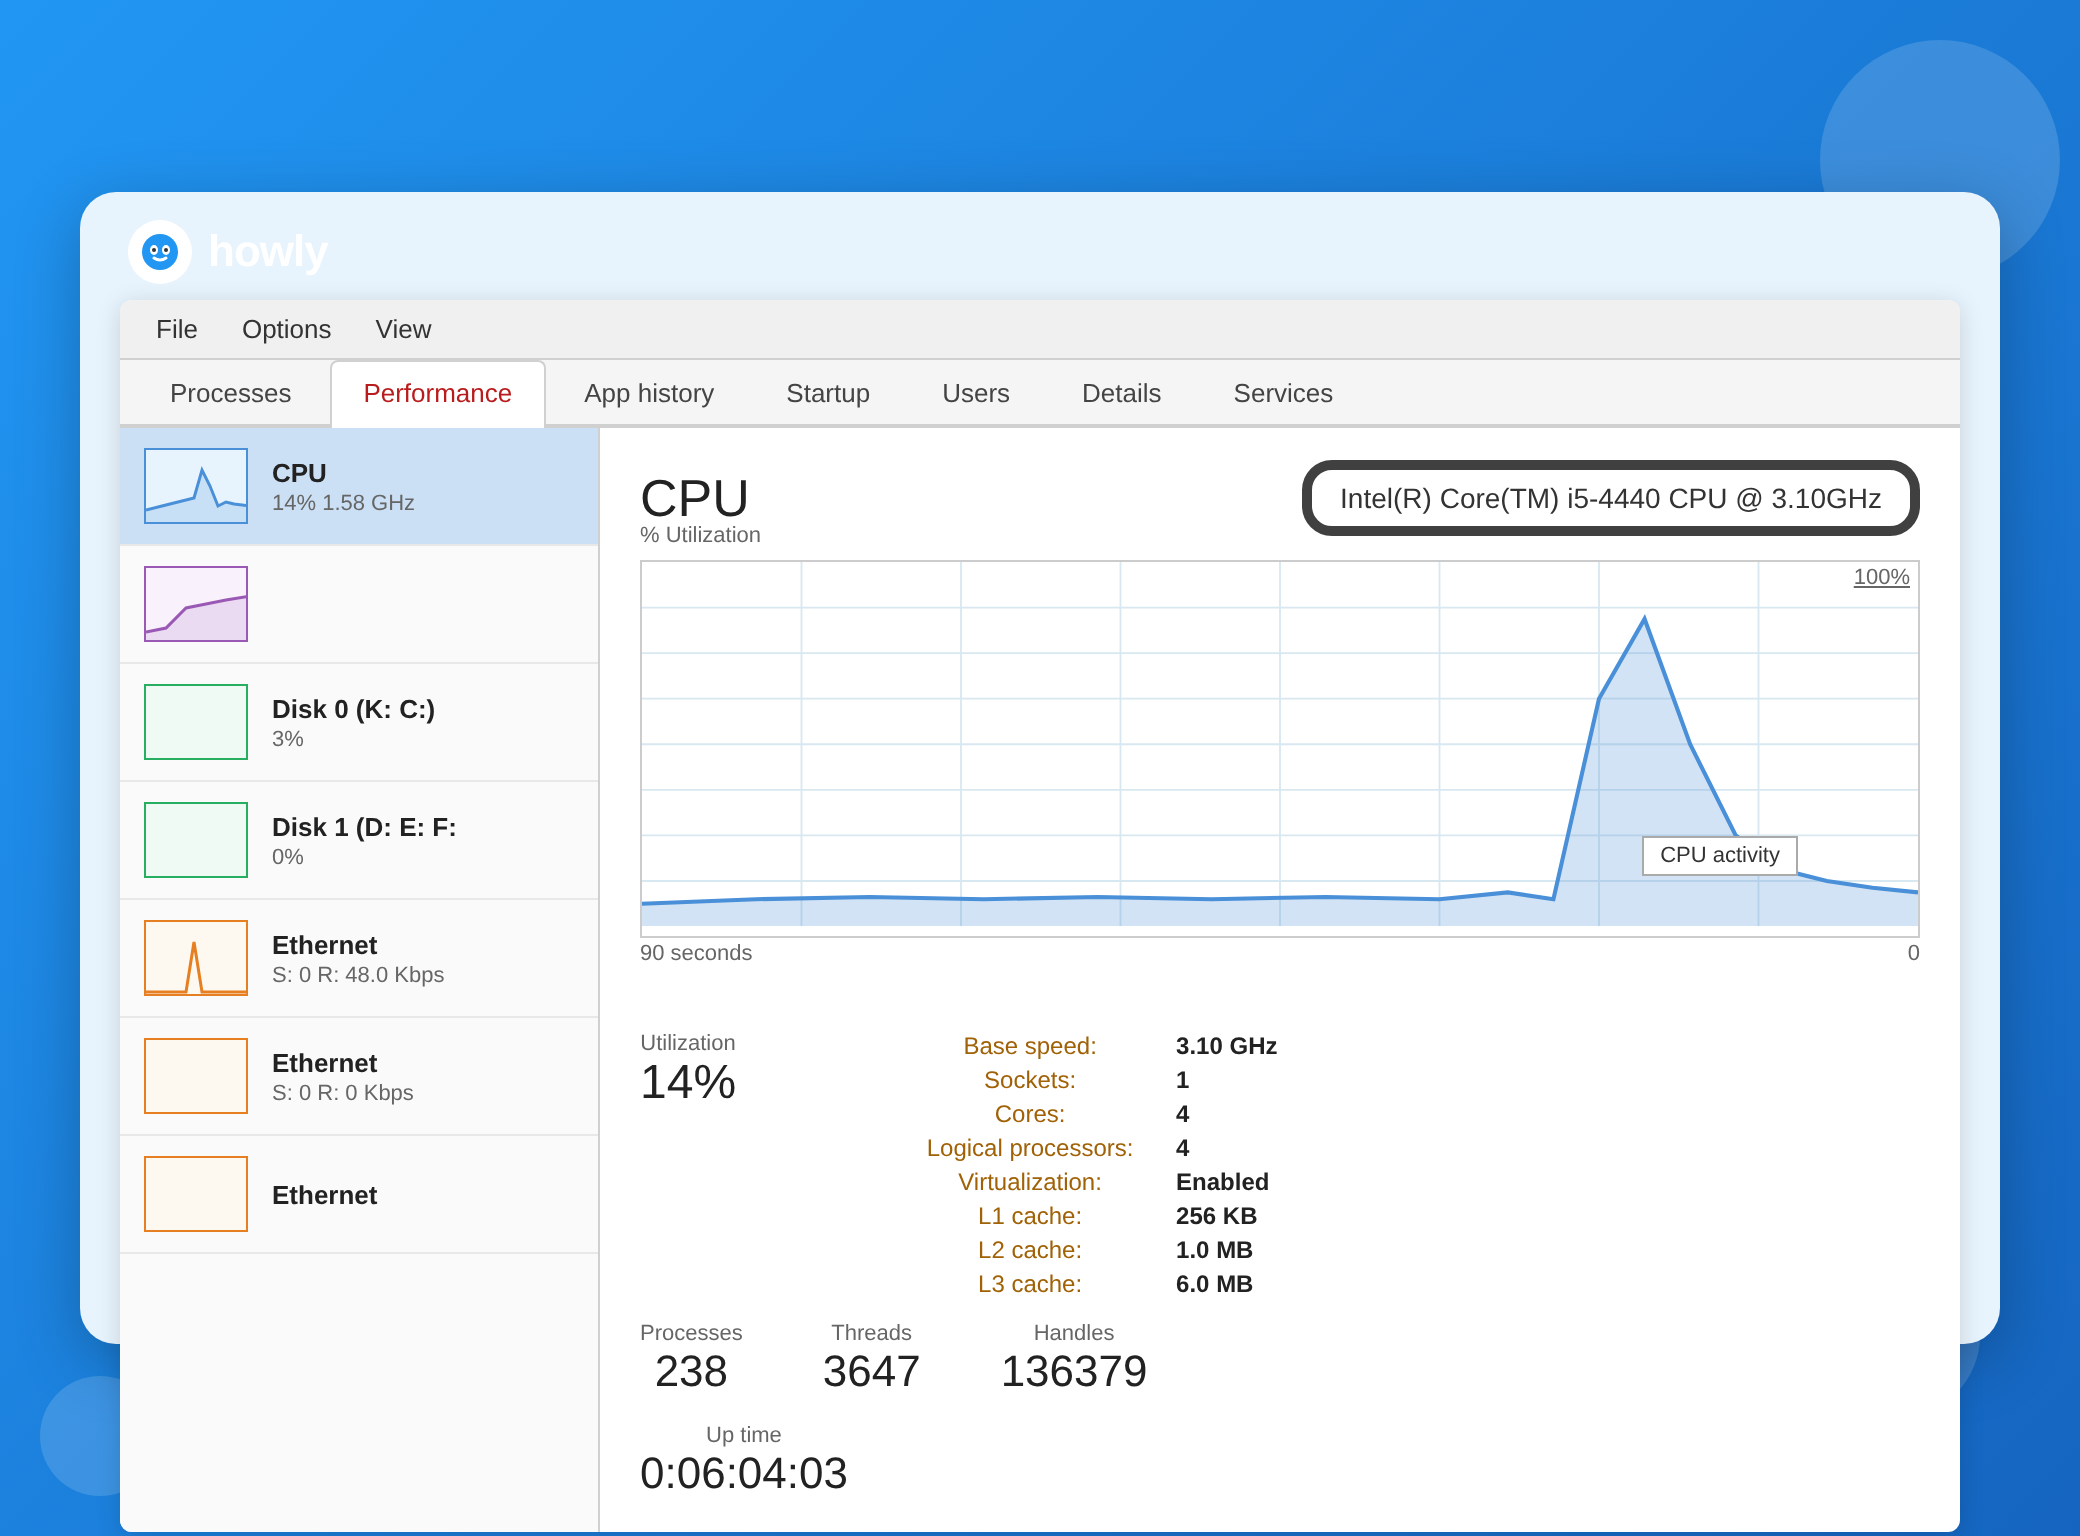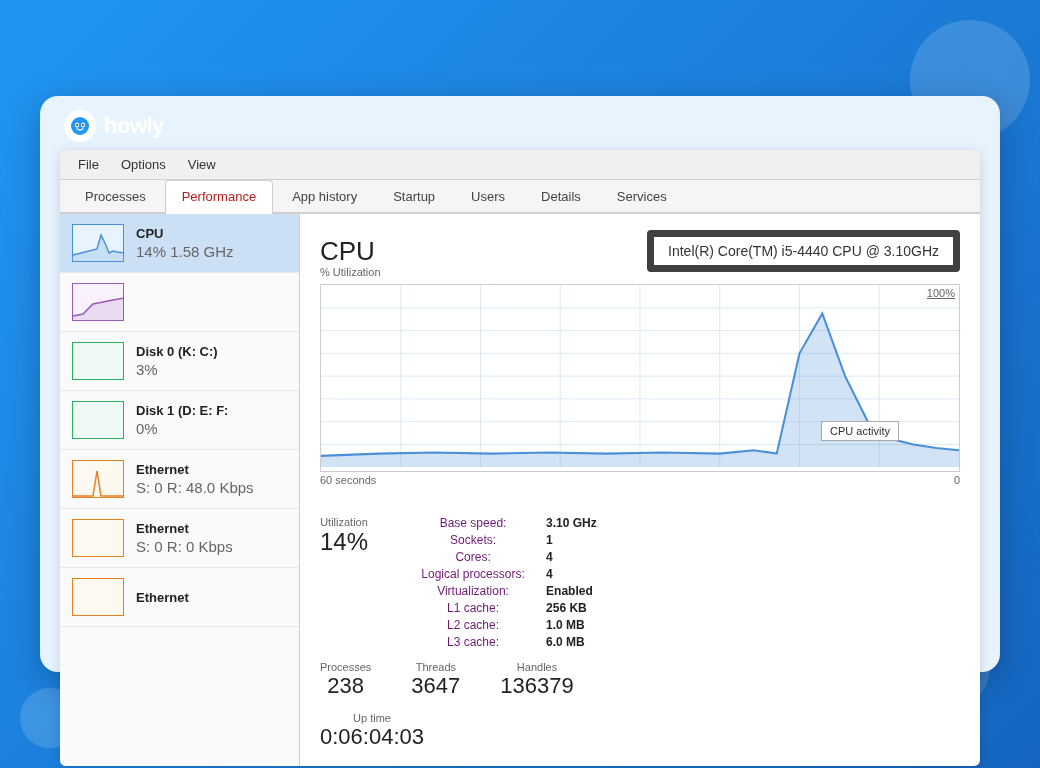--- a/index.html
+++ b/index.html
@@ -155,21 +155,21 @@
     .sidebar-thumb.eth2-thumb { border-color: #e67e22; }
     .sidebar-thumb.eth3-thumb { border-color: #e67e22; }
 
     .sidebar-info { flex: 1; }
     .sidebar-label {
       font-size: 13px;
       font-weight: 600;
       color: #222;
     }
     .sidebar-sub {
-      font-size: 15px;
+      font-size: 11px;
       color: #666;
       margin-top: 2px;
     }
 
     
     .right-panel {
       flex: 1;
       padding: 16px 20px;
       display: flex;
       flex-direction: column;
@@ -181,22 +181,22 @@
       display: flex;
       align-items: center;
       justify-content: space-between;
     }
     .cpu-title {
       font-size: 26px;
       font-weight: 300;
       color: #222;
     }
     .cpu-model-box {
-      border: 7px solid #404040;
-      border-radius: 4px;
+      border: 5px solid #404040;
+      border-radius: 15px;
       padding: 6px 14px;
       font-size: 14px;
       color: #333;
       font-weight: 500;
     }
 
     
     .chart-container {
       flex: 1;
       border: 1px solid #ccc;
@@ -253,21 +253,21 @@
     .specs-section {
       display: flex;
       gap: 40px;
     }
     .specs-col { display: flex; flex-direction: column; gap: 3px; }
     .spec-row {
       display: flex;
       gap: 8px;
       font-size: 12px;
     }
-    .spec-key { color: #701a75; min-width: 130px; }
+    .spec-key { color: #a16207; min-width: 130px; margin-left: 42px; }
     .spec-val { color: #222; font-weight: 700; }
     .spec-val.bold { font-weight: 700; }
 
     
     .blob {
       position: absolute;
       border-radius: 50%;
       background: rgba(255,255,255,0.15);
     }
     .blob1 { width: 120px; height: 120px; top: 20px; right: 10px; }
@@ -439,21 +439,21 @@
                 <line x1="490" y1="0" x2="490" y2="160" stroke="#d8e8f0" stroke-width="0.8"></line>
 
                 <polyline points="0,150 50,148 100,147 150,148 200,147 250,148 300,147 350,148 380,145 400,148 420,60 440,25 460,80 480,120 500,135 520,140 540,143 560,145" fill="none" stroke="#4a90d9" stroke-width="1.8"></polyline>
 
                 <polygon points="0,150 50,148 100,147 150,148 200,147 250,148 300,147 350,148 380,145 400,148 420,60 440,25 460,80 480,120 500,135 520,140 540,143 560,145 560,160 0,160" fill="rgba(74,144,217,0.25)"></polygon>
               </svg>
               
               <div class="cpu-activity-label">CPU activity</div>
             </div>
             <div class="chart-x-labels">
-              <span>60 seconds</span>
+              <span>90 seconds</span>
               <span>0</span>
             </div>
           </div>
         </div>
 
         <div class="stats-row">
           <div class="stat-block">
             <span class="stat-label">Utilization</span>
             <span class="stat-value">14%</span>
           </div>

